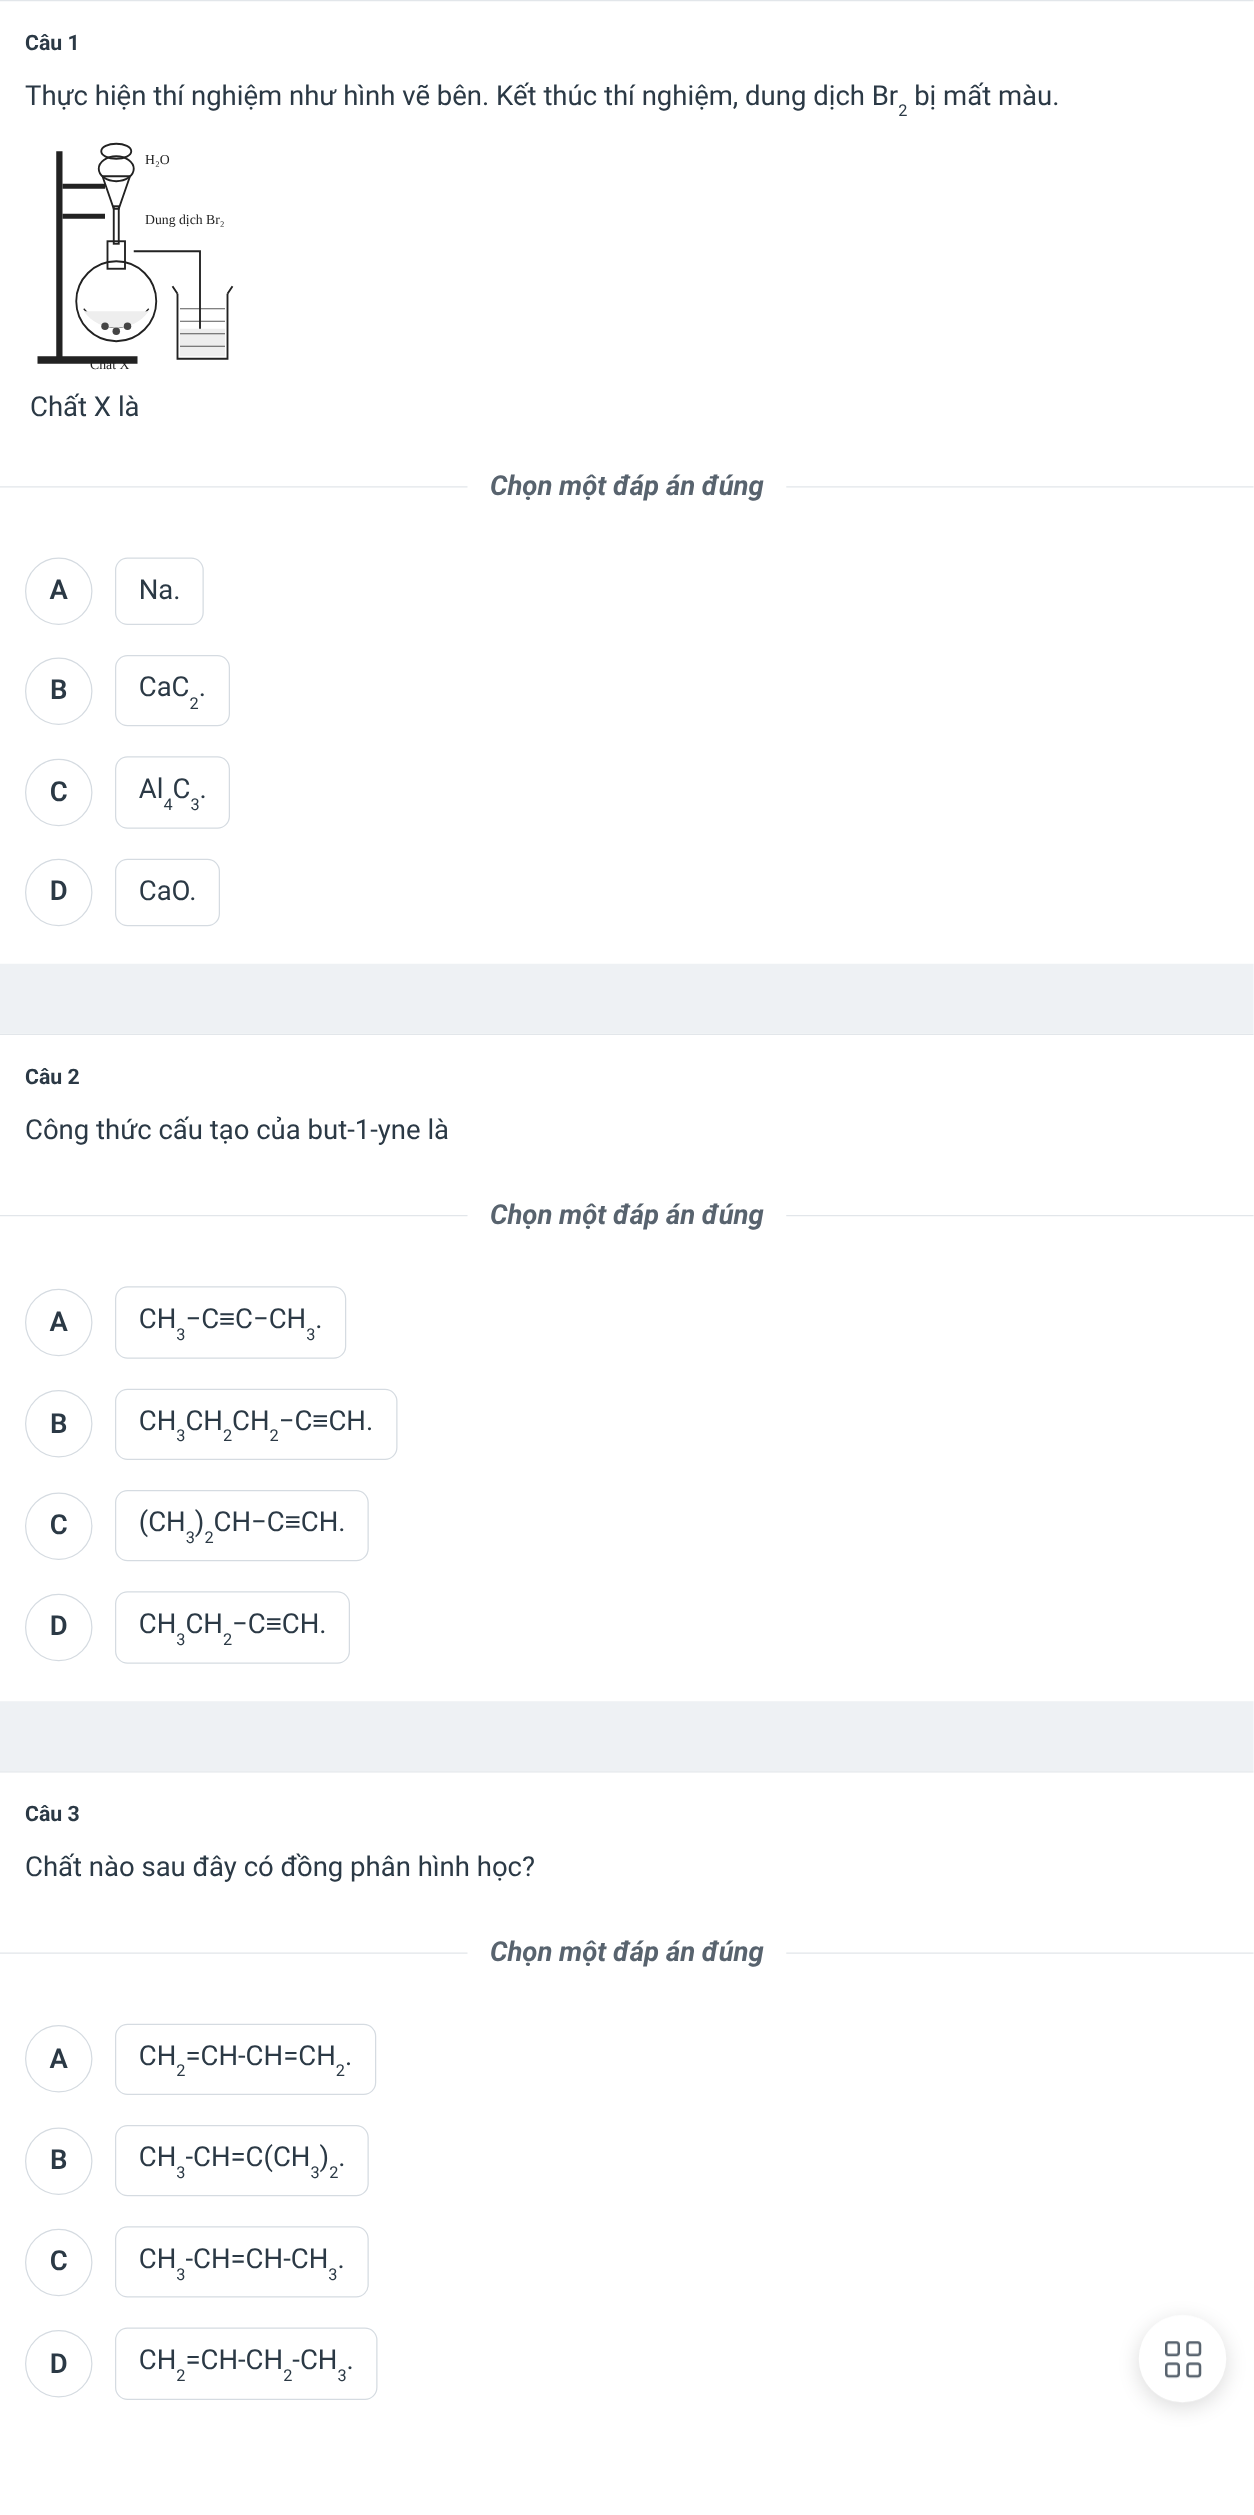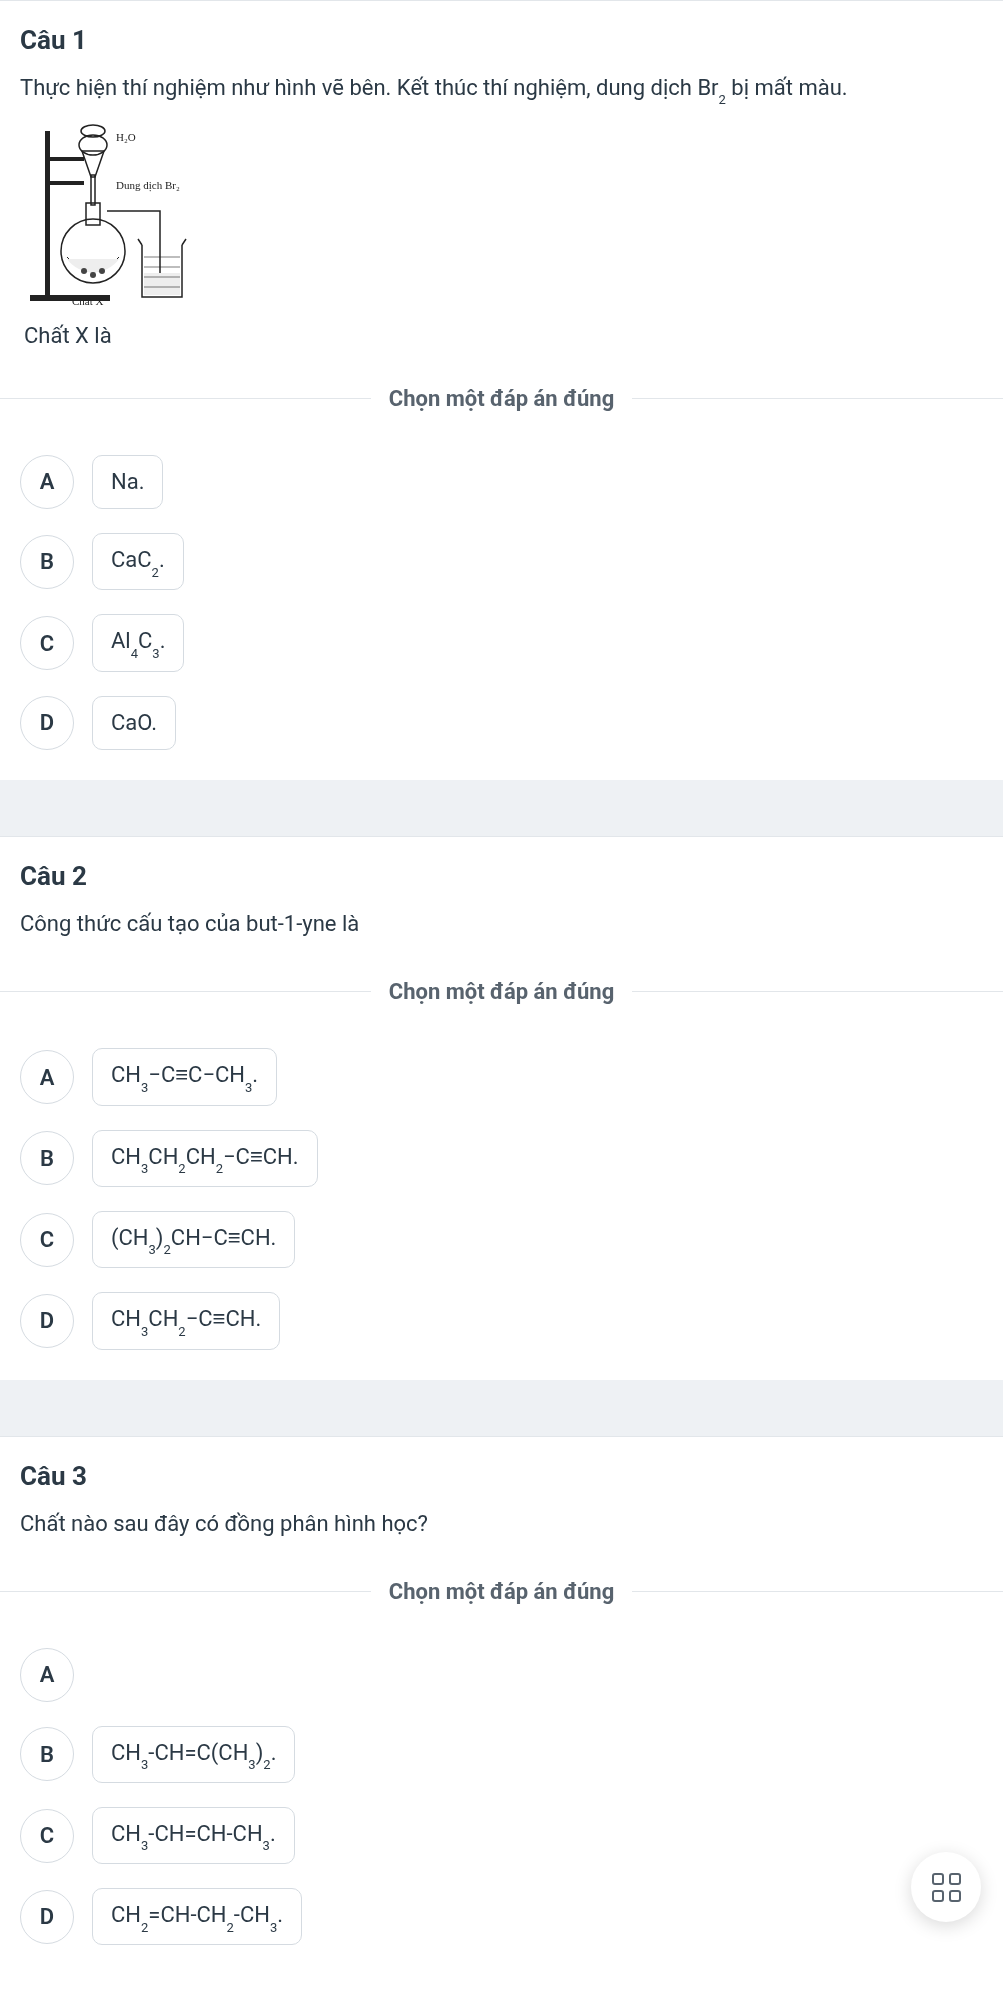--- a/index.html
+++ b/index.html
@@ -7,27 +7,27 @@
     --muted:#5c6b78;
     --border:#d5dbe1;
     --sep:#e2e6ea;
     --bg:#ffffff;
     --gap:#eef1f4;
   }
   *{box-sizing:border-box;}
   html,body{margin:0;padding:0;background:var(--bg);font-family:-apple-system,BlinkMacSystemFont,"Segoe UI",Roboto,Arial,sans-serif;color:var(--text);}
   body{width:1003px;}
   .question-block{background:#fff;padding:24px 20px 30px 20px;border-top:1px solid var(--sep);}
-  .qtitle{font-size:26px;font-weight:700;color:var(--text);margin:0 0 8px 0;}
+  .qtitle{font-size:17px;font-weight:700;color:var(--text);margin:0 0 8px 0;}
   .qtext{font-size:22px;line-height:1.55;color:var(--text);margin:16px 0 10px 0;}
   .sub{font-size:13px;vertical-align:sub;position:relative;top:4px;}
   .after-img{font-size:22px;color:var(--text);margin:12px 0 0 4px;}
   .divider-label{display:flex;align-items:center;gap:18px;margin:38px -20px 0 -20px;}
   .divider-label::before,.divider-label::after{content:"";flex:1;height:1px;background:var(--sep);}
-  .divider-label span{font-size:22px;font-weight:700;color:#58636e;white-space:nowrap;}
+  .divider-label span{font-size:22px;font-weight:700;color:#58636e;white-space:nowrap;font-style:italic;}
   .options{display:flex;flex-direction:column;gap:24px;margin-top:44px;}
   .opt-row{display:flex;align-items:center;gap:18px;}
   .opt-letter{width:54px;height:54px;border:1px solid var(--border);border-radius:50%;display:flex;align-items:center;justify-content:center;font-size:22px;font-weight:600;color:var(--text);flex:0 0 54px;}
   .opt-text{border:1px solid var(--border);border-radius:10px;padding:12px 18px;font-size:22px;color:var(--text);line-height:1.3;}
   .block-gap{height:56px;background:var(--gap);}
   .diagram-wrap{display:inline-block;background:#fff;font-family:Liberation Serif, serif;}
   .fab{position:fixed;right:22px;bottom:90px;width:70px;height:70px;border-radius:50%;background:#fff;box-shadow:0 4px 18px rgba(0,0,0,.15);display:flex;align-items:center;justify-content:center;cursor:pointer;}
   .fab .grid{display:grid;grid-template-columns:12px 12px;grid-template-rows:12px 12px;gap:5px;}
   .fab .grid span{border:2px solid #58636e;border-radius:3px;}
 </style>
@@ -127,20 +127,21 @@
     <div class="block-gap"></div>
     <div class="question-block">
       <p class="qtitle">Câu 3</p>
       <p class="qtext">Chất nào sau đây có đồng phân hình học?</p>
       <div class="divider-label">
         <span>Chọn một đáp án đúng</span>
       </div>
       <div class="options">
         <div class="opt-row">
           <div class="opt-letter">A</div>
+          <div class="opt-text">CH<span class="sub">2</span>=CH-CH=CH<span class="sub">2</span>.</div>
         </div>
         <div class="opt-row">
           <div class="opt-letter">B</div>
           <div class="opt-text">CH<span class="sub">3</span>-CH=C(CH<span class="sub">3</span>)<span class="sub">2</span>.</div>
         </div>
         <div class="opt-row">
           <div class="opt-letter">C</div>
           <div class="opt-text">CH<span class="sub">3</span>-CH=CH-CH<span class="sub">3</span>.</div>
         </div>
         <div class="opt-row">

